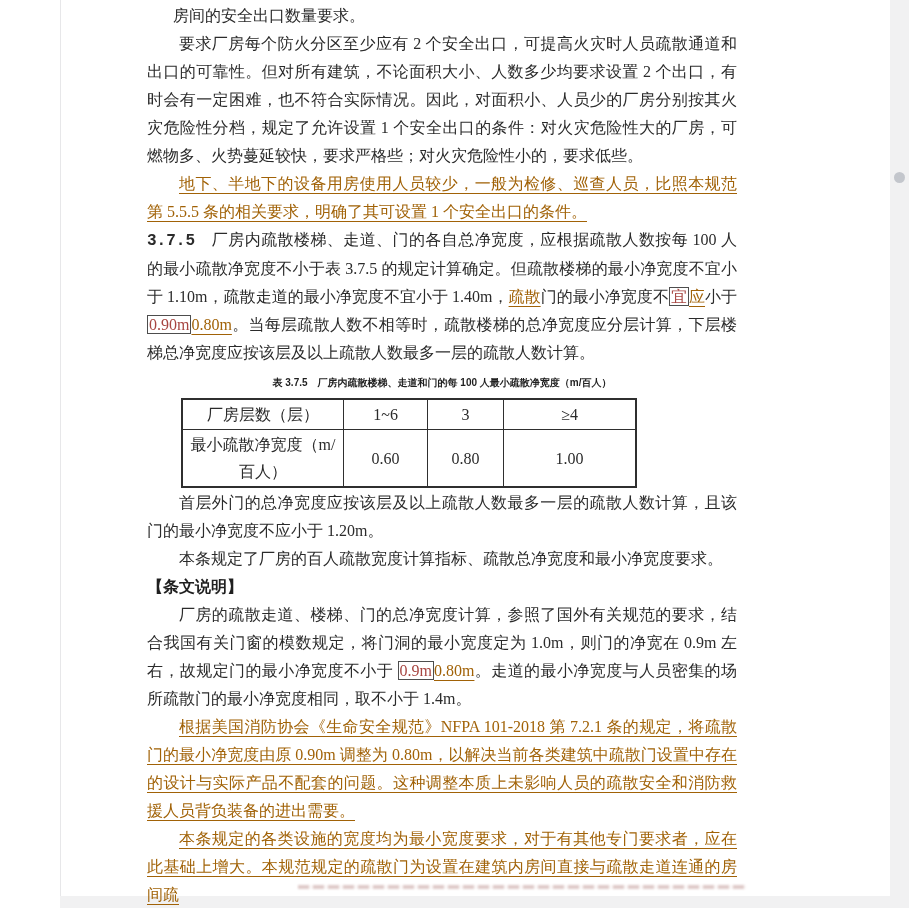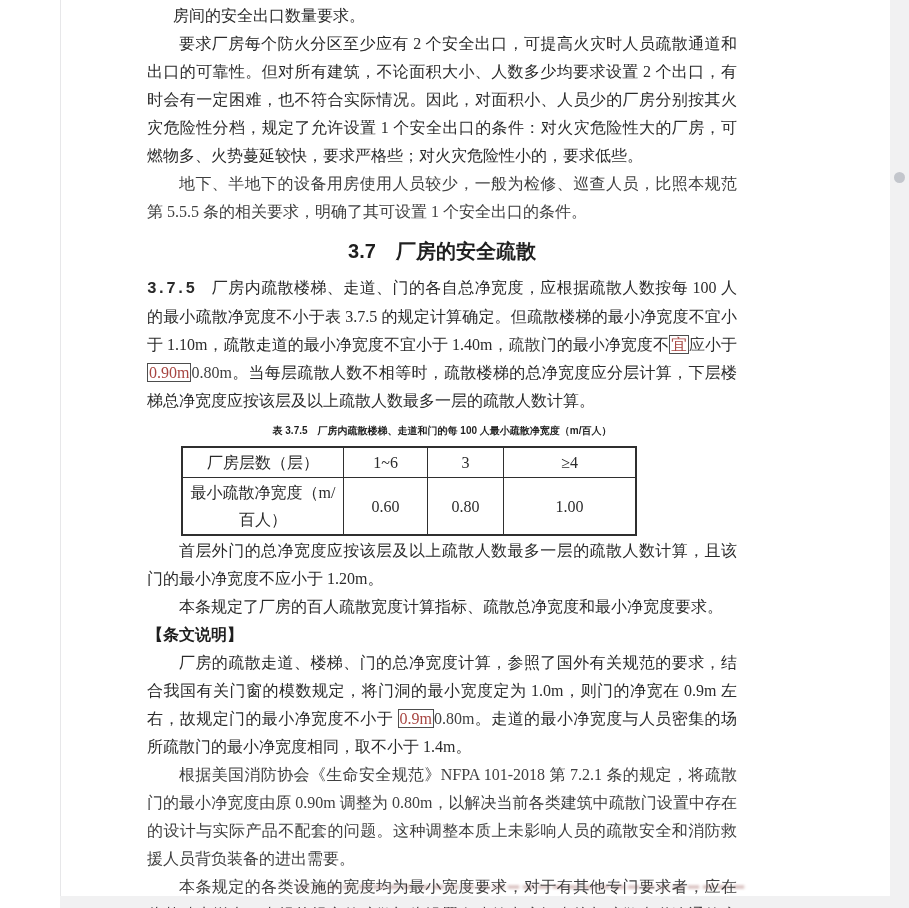--- a/index.html
+++ b/index.html
@@ -55,41 +55,40 @@
   table.spec td{
     border:1px solid #2f2f2f;text-align:center;padding:1px 2px;
     font-size:16px;line-height:27px;height:27px;
   }
   table.spec{border:2px solid #2f2f2f;}
   td.c0{width:36%;} td.c1{width:18.3%;} td.c2{width:16.4%;} td.c3{width:29.3%;}
   .label-bold{font-weight:bold;font-family:"Liberation Sans","DejaVu Sans",sans-serif;color:#1f1f1f;}
   
   .s-n{}
   .s-b{font-weight:bold;font-family:Liberation Mono, monospace;}
-  .s-r{color:#404040;text-underline-offset:4px;text-decoration-thickness:1px;}
+  .s-r{color:#a16207;text-decoration:underline;text-underline-offset:4px;text-decoration-thickness:1px;}
   .s-d{color:#a74541;border:1px solid #4d4d4d;padding:0 1px;}
 </style>
 </head>
 <body>
 
 <div class="page-edge-line"></div>
 <div class="scroll-track"></div>
 <div class="scroll-handle"></div>
 <div class="bottom-strip"></div>
 <div class="clipped-next-line"></div>
 
 <div class="doc">
 
   <p class="para offset-sm"><span class="s-n">房间的安全出口数量要求。</span></p>
 
   <p class="para ind"><span class="s-n">要求厂房每个防火分区至少应有 2 个安全出口，可提高火灾时人员疏散通道和出口的可靠性。但对所有建筑，不论面积大小、人数多少均要求设置 2 个出口，有时会有一定困难，也不符合实际情况。因此，对面积小、人员少的厂房分别按其火灾危险性分档，规定了允许设置 1 个安全出口的条件：对火灾危险性大的厂房，可燃物多、火势蔓延较快，要求严格些；对火灾危险性小的，要求低些。</span></p>
 
   <p class="para ind"><span class="s-r">地下、半地下的设备用房使用人员较少，一般为检修、巡查人员，比照本规范第 5.5.5 条的相关要求，明确了其可设置 1 个安全出口的条件。</span></p>
 
-  <h2 class="section-heading">3.7　厂房的安全疏散</h2>
 
   <p class="para"><span class="s-b">3.7.5</span><span class="s-n">　厂房内疏散楼梯、走道、门的各自总净宽度，应根据疏散人数按每 100 人的最小疏散净宽度不小于表 3.7.5 的规定计算确定。但疏散楼梯的最小净宽度不宜小于 1.10m，疏散走道的最小净宽度不宜小于 1.40m，</span><span class="s-r">疏散</span><span class="s-n">门的最小净宽度不</span><span class="s-d">宜</span><span class="s-r">应</span><span class="s-n">小于</span><span class="s-d">0.90m</span><span class="s-r">0.80m</span><span class="s-n">。当每层疏散人数不相等时，疏散楼梯的总净宽度应分层计算，下层楼梯总净宽度应按该层及以上疏散人数最多一层的疏散人数计算。</span></p>
 
   <p class="table-caption">表 3.7.5　厂房内疏散楼梯、走道和门的每 100 人最小疏散净宽度（m/百人）</p>
 
   <table class="spec">
     <tbody>
         <tr>
       <td class="c0">厂房层数（层）</td>
       <td class="c1">1~6</td>

